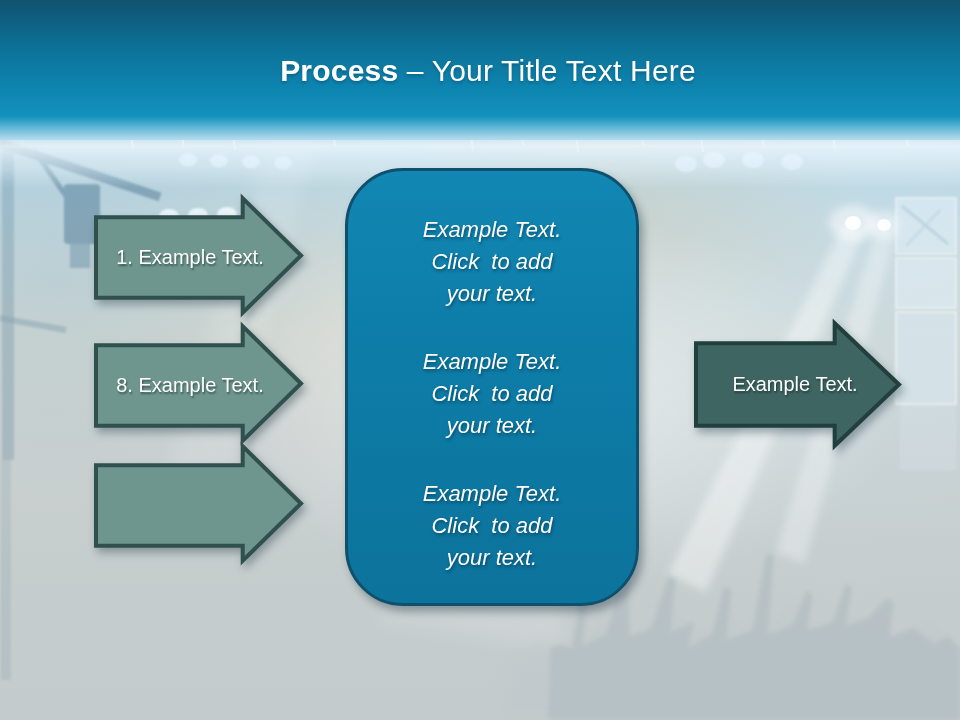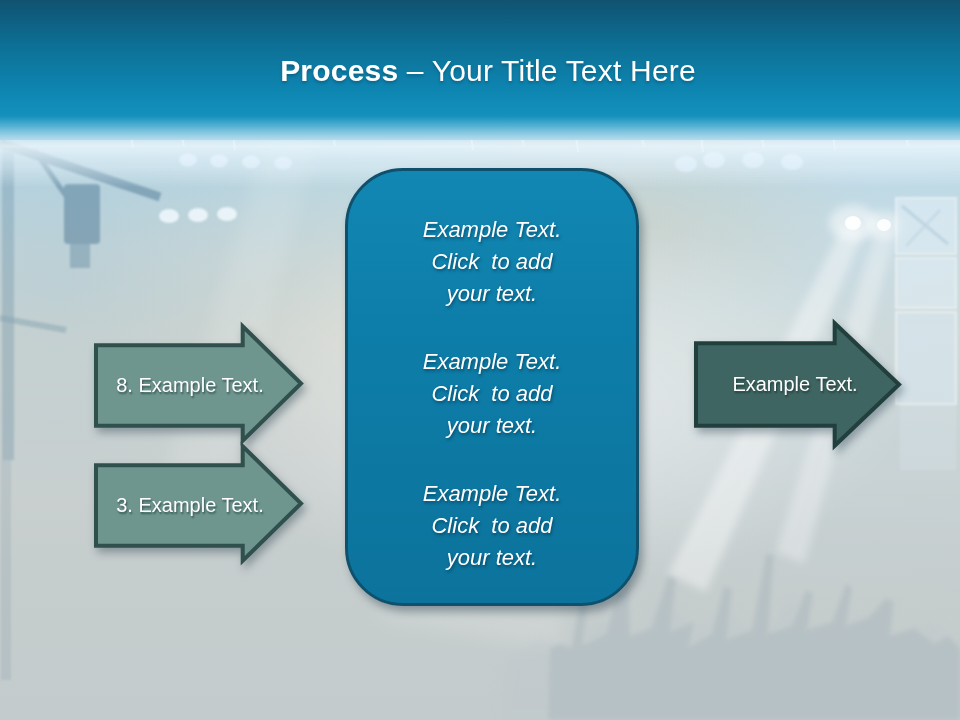--- a/index.html
+++ b/index.html
@@ -157,31 +157,36 @@
       </g>
     </svg>
   </div>
 
   <div class="header"></div>
   <div class="fog"></div>
   <div class="title">
     <span class="b">Process</span><span class="r"> – Your Title Text Here</span>
   </div>
 
+  <div class="arrow a-left a1">
+    <svg class="arrow-left" viewBox="0 0 205 114" width="206" height="115">
+      <polygon points="0,19 146,19 146,0 204,57 146,114 146,99 0,99"></polygon>
+    </svg>
+    <div class="lbl">1. Example Text.</div>
+  </div>
   <div class="arrow a-left a2">
     <svg class="arrow-left" viewBox="0 0 205 114" width="206" height="115">
       <polygon points="0,19 146,19 146,0 204,57 146,114 146,99 0,99"></polygon>
     </svg>
     <div class="lbl">8. Example Text.</div>
   </div>
   <div class="arrow a-left a3">
     <svg class="arrow-left" viewBox="0 0 205 114" width="206" height="115">
       <polygon points="0,19 146,19 146,0 204,57 146,114 146,99 0,99"></polygon>
     </svg>
-    <div class="lbl">3. Example Text.</div>
   </div>
 
   <div class="panel">
     <div class="block">Example Text.
 Click  to add
 your text.</div>
     <div class="block">Example Text.
 Click  to add
 your text.</div>
     <div class="block">Example Text.

